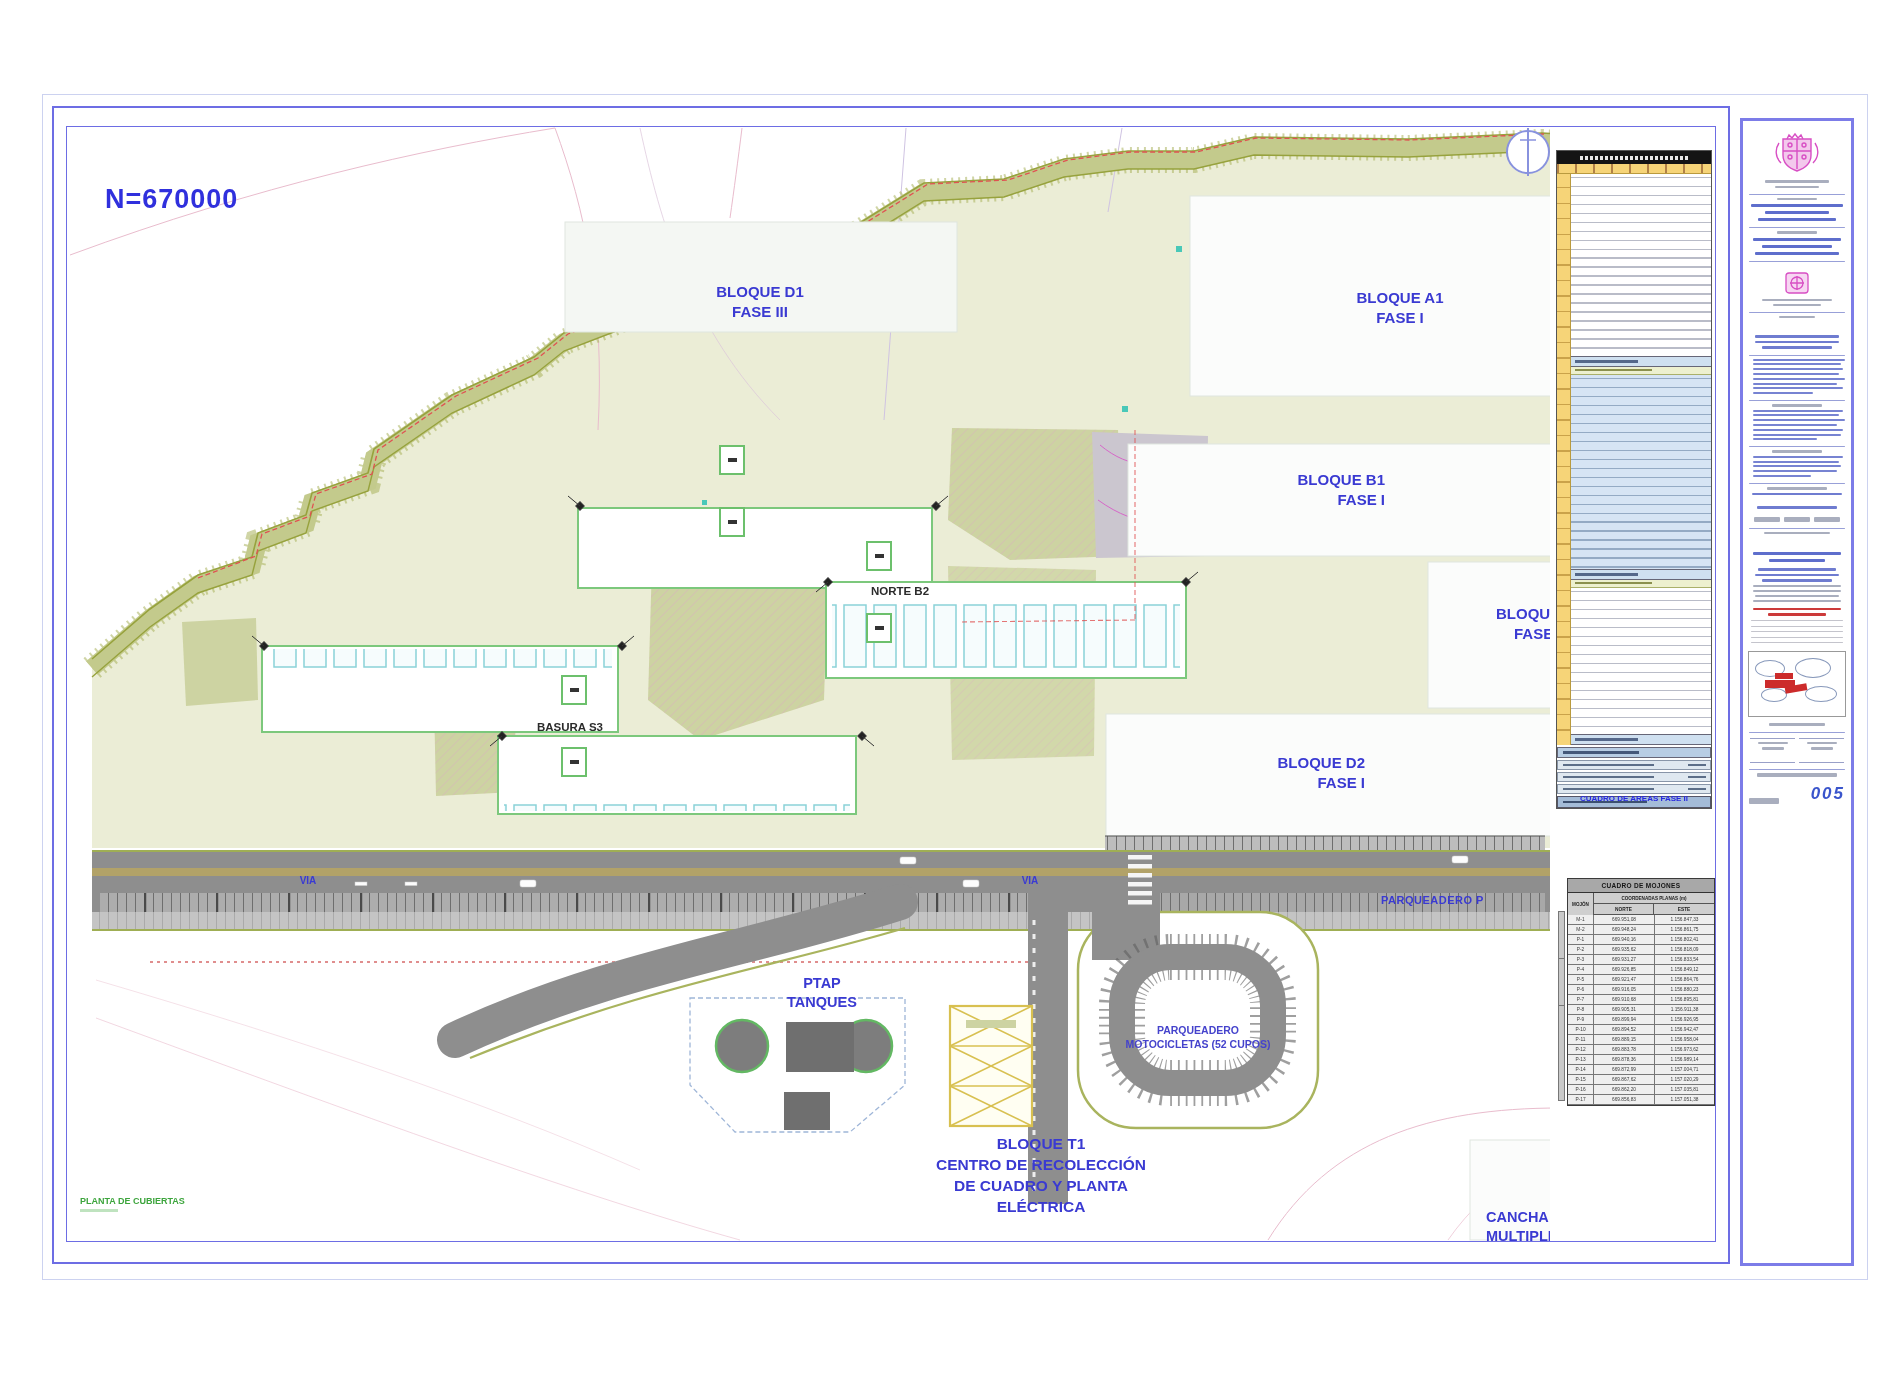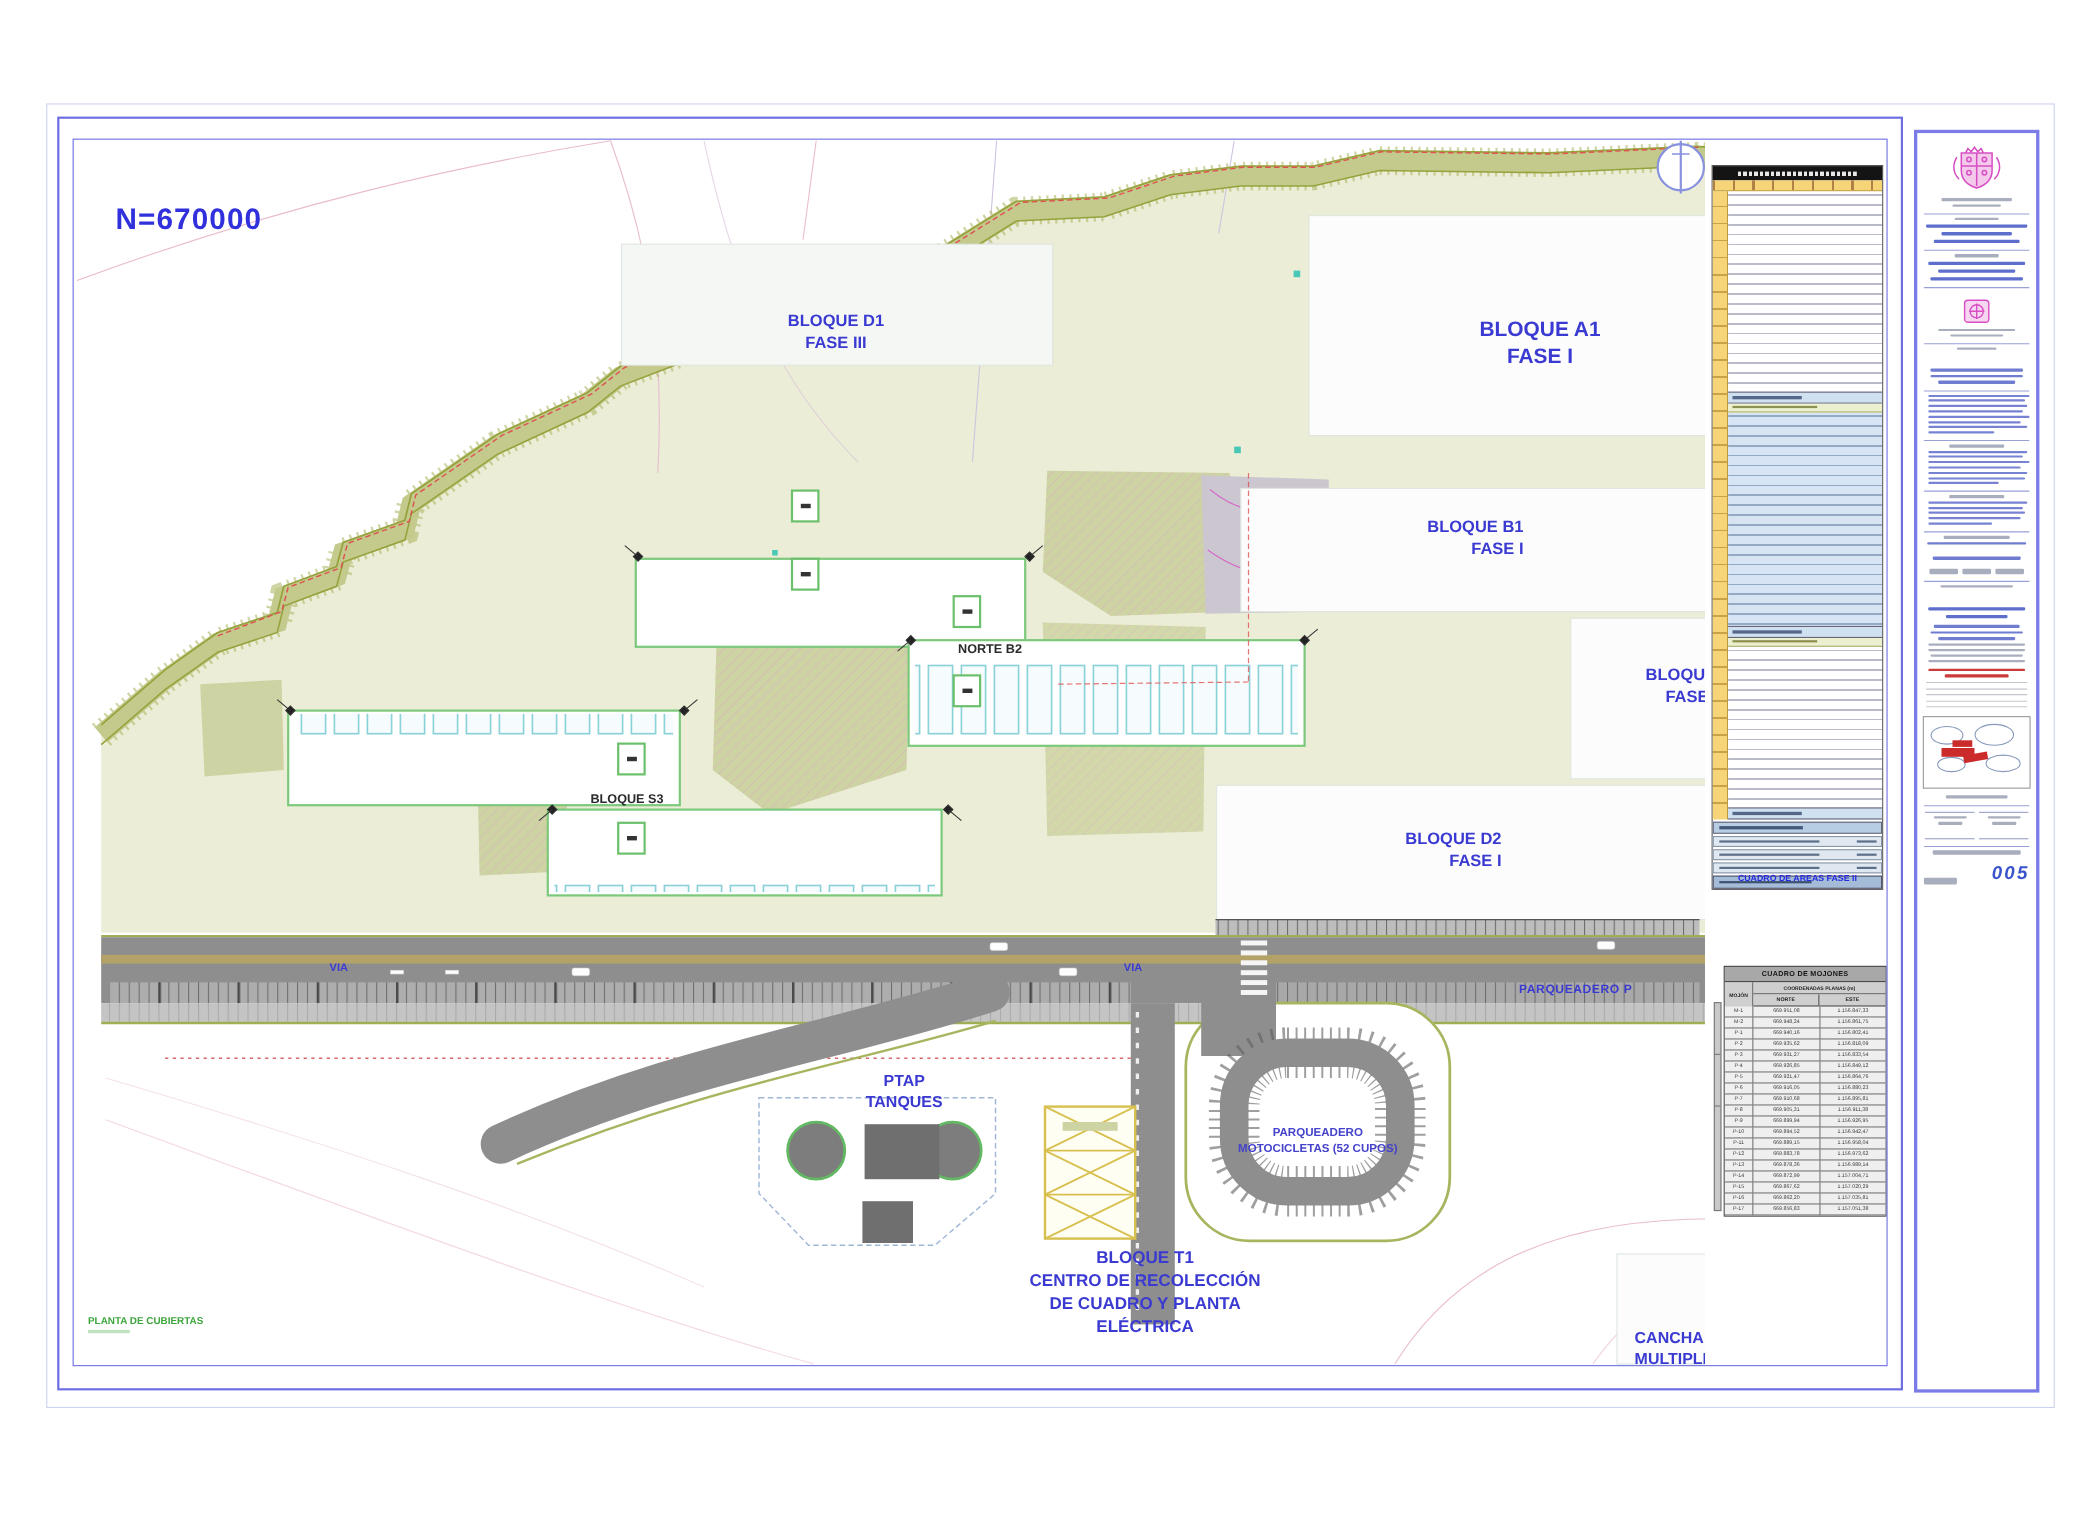--- a/index.html
+++ b/index.html
@@ -9,21 +9,21 @@
   .page-edge{position:absolute;left:42px;top:94px;width:1824px;height:1184px;border:1px solid #ccd2f0;z-index:6;pointer-events:none;}
   .frame-outer{position:absolute;left:52px;top:106px;width:1678px;height:1158px;border:2.5px solid #6d6de4;box-sizing:border-box;z-index:6;pointer-events:none;}
   .frame-inner{position:absolute;left:66px;top:126px;width:1650px;height:1116px;border:1.5px solid #6d6de4;box-sizing:border-box;z-index:6;pointer-events:none;}
   .draw-svg{position:absolute;left:0;top:0;z-index:1;}
   .white-col{position:absolute;left:1550px;top:127px;width:165px;height:1114px;background:#fff;z-index:4;}
   
   .lbl{position:absolute;color:#3a3ad2;font-weight:bold;text-align:center;line-height:1.3;z-index:3;}
   .lbl.dark{color:#2b2b2b;}
   .n-label{left:105px;top:182px;font-size:27px;letter-spacing:1px;color:#3030dd;font-weight:bold;}
   .lbl-d1{left:660px;top:282px;width:200px;font-size:15px;}
-  .lbl-a1{left:1300px;top:288px;width:200px;font-size:19px;}
+  .lbl-a1{left:1300px;top:288px;width:200px;font-size:15px;}
   .lbl-b1{left:1185px;top:470px;width:200px;font-size:15px;text-align:right;}
   .lbl-d2{left:1165px;top:753px;width:200px;font-size:15px;text-align:right;}
   .lbl-edge{left:1496px;top:604px;width:60px;font-size:15px;overflow:hidden;text-align:left;white-space:nowrap;}
   .lbl-edge .l2{padding-left:18px;}
   .lbl-b2{left:845px;top:584px;width:110px;font-size:11.5px;}
   .lbl-s3{left:515px;top:720px;width:110px;font-size:11.5px;}
   .lbl-via1{left:288px;top:874px;width:40px;font-size:10px;}
   .lbl-via2{left:1010px;top:874px;width:40px;font-size:10px;}
   .lbl-parq{left:1366px;top:893px;width:184px;font-size:11px;overflow:hidden;white-space:nowrap;text-align:left;letter-spacing:.5px;padding-left:15px;}
   .lbl-ptap{left:752px;top:974px;width:140px;font-size:14.5px;}
@@ -350,21 +350,21 @@
   </div>
   <div class="lbl lbl-d2">
     <div>BLOQUE D2</div>
       <div>FASE I</div>
   </div>
   <div class="lbl lbl-edge">
     <div>BLOQUE</div>
       <div class="l2">FASE</div>
   </div>
   <div class="lbl dark lbl-b2">NORTE B2</div>
-  <div class="lbl dark lbl-s3">BLOQUE S3</div>
+  <div class="lbl dark lbl-s3">BASURA S3</div>
   <div class="lbl lbl-via1">VIA</div>
   <div class="lbl lbl-via2">VIA</div>
   <div class="lbl lbl-parq">PARQUEADERO P</div>
   <div class="lbl lbl-ptap">
     <div>PTAP</div>
       <div>TANQUES</div>
   </div>
   <div class="lbl lbl-moto">
     <div>PARQUEADERO</div>
       <div>MOTOCICLETAS (52 CUPOS)</div>

